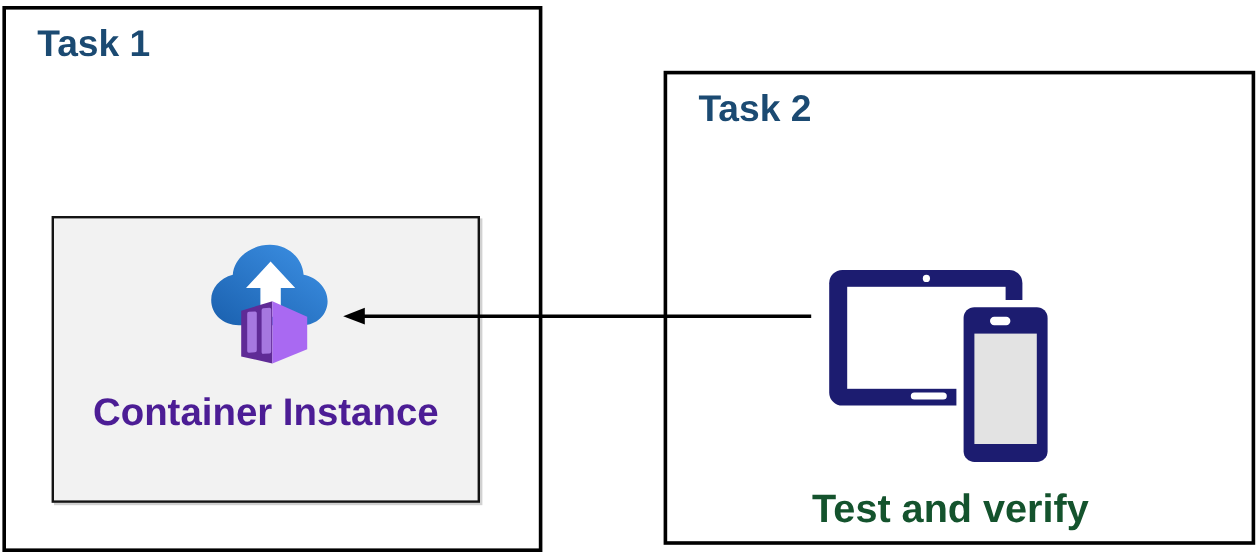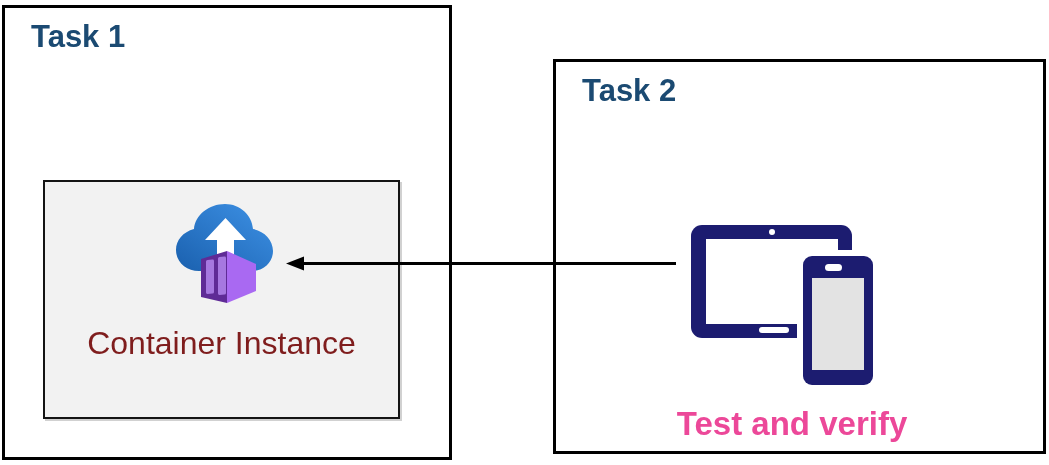--- a/index.html
+++ b/index.html
@@ -62,37 +62,37 @@
     position: absolute;
     left: 128px;
     top: 14px;
   }
   .inner-label {
     position: absolute;
     left: 50%;
     transform: translateX(-50%);
     top: 143px;
     font-size: 32px;
-    font-weight: 400;
-    color: #7f1d1d;
+    font-weight: 700;
+    color: #4c1d95;
     white-space: nowrap;
   }
   .devices-icon {
     position: absolute;
     left: 119px;  
     top: 155px;   
   }
   .devices-label {
     position: absolute;
     left: 236px;  
     transform: translateX(-50%);
     top: 343px;
     font-size: 33px;
     font-weight: 700;
-    color: #ec4899;
+    color: #14532d;
     white-space: nowrap;
   }
   .arrow-overlay {
     position: absolute;
     left: 0; top: 0;
     width: 1049px;
     height: 465px;
     pointer-events: none;
   }
 </style>

